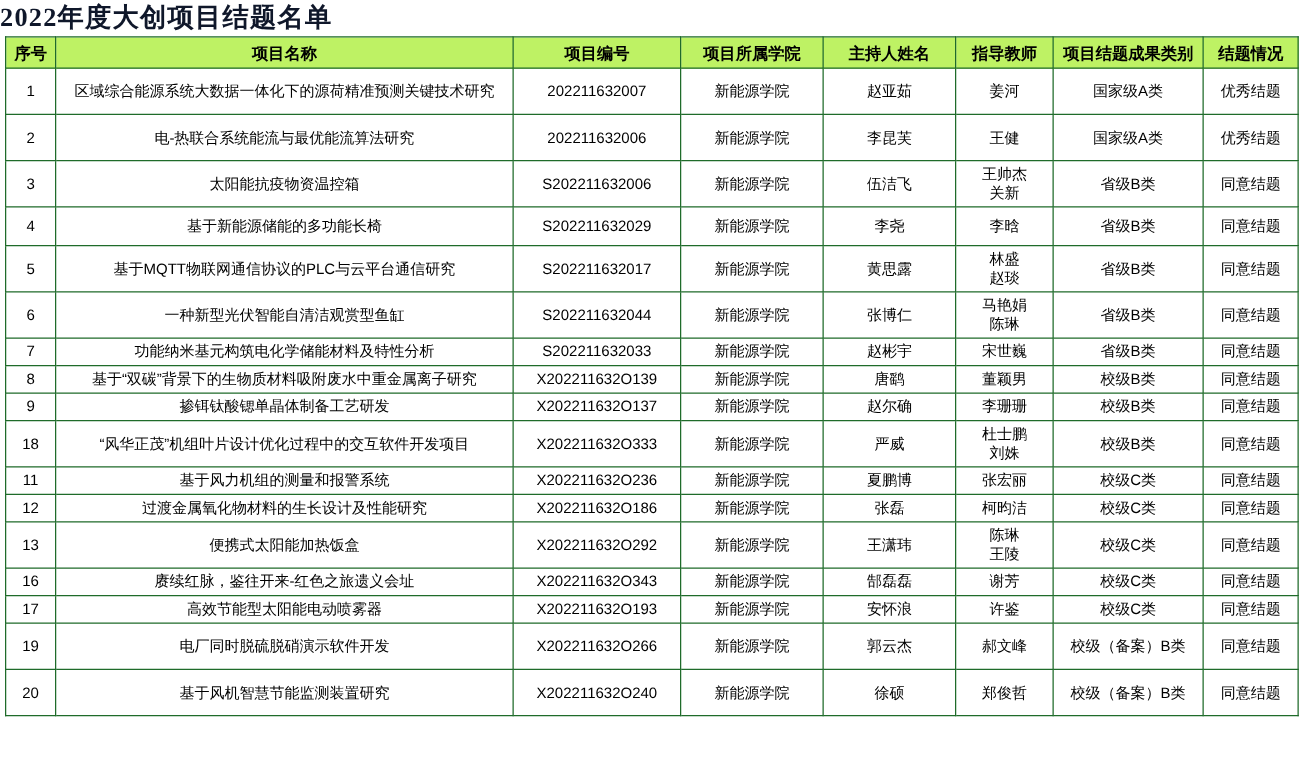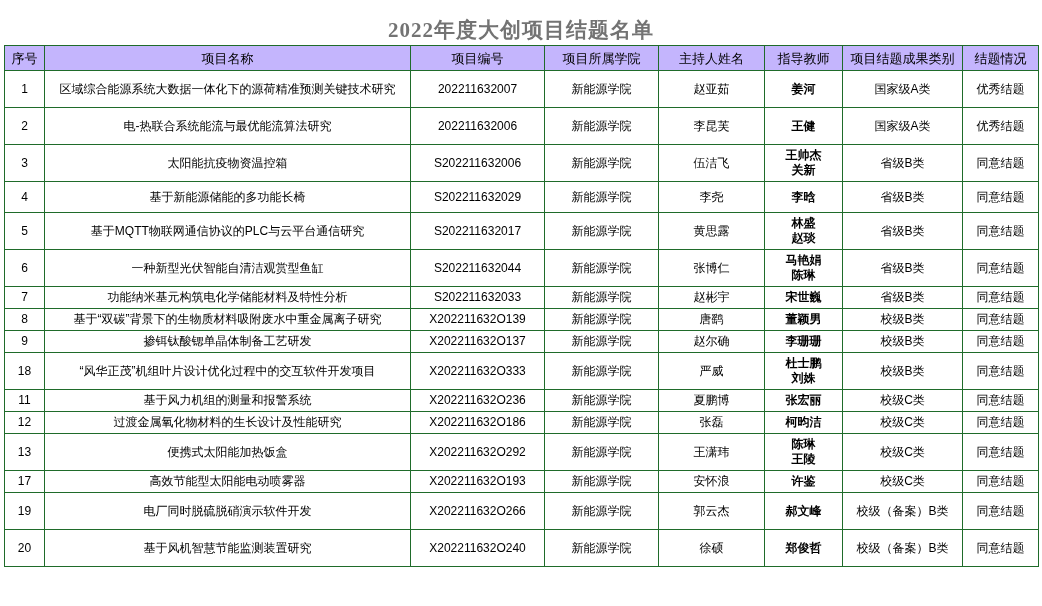--- a/index.html
+++ b/index.html
@@ -14,68 +14,67 @@
     color: #000000;
     overflow: hidden;
   }
   .page {
     position: relative;
     width: 1042px;
     height: 606px;
     box-sizing: border-box;
   }
   .doc-title {
-    text-align: center;
+    text-align: left;
     font-family: "Liberation Serif", serif;
     font-size: 21px;
     font-weight: bold;
-    color: #737373;
+    color: #0f172a;
     letter-spacing: 1px;
     line-height: 26px;
-    padding-top: 17px;
+    padding-top: 1px;
     padding-bottom: 2px;
   }
   table.grid {
     border-collapse: collapse;
     width: 1034px;
     margin-left: 4px;
     table-layout: fixed;
   }
   table.grid th, table.grid td {
     border: 1px solid #1f6b2a;
     text-align: center;
     vertical-align: middle;
     font-size: 12px;
     line-height: 15px;
     padding: 1px 2px;
     color: #000;
     word-break: break-all;
   }
   table.grid thead th {
-    font-weight: normal;
+    font-weight: bold;
     font-size: 13px;
     height: 22px;
-    background: #c4b5fd;
+    background: #bef264;
   }
   .c-no { width: 40px; }
   .c-name { width: 366px; }
   .c-code { width: 134px; }
   .c-college { width: 114px; }
   .c-leader { width: 106px; }
   .c-teacher { width: 78px; }
   .c-type { width: 120px; }
   .c-status { width: 76px; }
   td.name-cell { font-size: 12.5px; }
   td.tall { height: 34px; }
   td.med { height: 28px; }
   td.short { height: 19px; }
   .multi {
     white-space: pre-line;
     line-height: 14px;
-    font-weight: bold;
   }
 </style>
 </head>
 <body>
 
 <div class="page">
   <div class="doc-title">2022年度大创项目结题名单</div>
 
   <table class="grid">
     <colgroup>
@@ -230,20 +229,30 @@
           <td class="name-cell tall">便携式太阳能加热饭盒</td>
           <td class="tall">X202211632O292</td>
           <td class="tall">新能源学院</td>
           <td class="tall">王潇玮</td>
           <td class="multi tall">陈琳
 王陵</td>
           <td class="tall">校级C类</td>
           <td class="tall">同意结题</td>
         </tr>
         <tr>
+          <td class="short">16</td>
+          <td class="name-cell short">赓续红脉，鉴往开来-红色之旅遗义会址</td>
+          <td class="short">X202211632O343</td>
+          <td class="short">新能源学院</td>
+          <td class="short">郜磊磊</td>
+          <td class="multi short">谢芳</td>
+          <td class="short">校级C类</td>
+          <td class="short">同意结题</td>
+        </tr>
+        <tr>
           <td class="short">17</td>
           <td class="name-cell short">高效节能型太阳能电动喷雾器</td>
           <td class="short">X202211632O193</td>
           <td class="short">新能源学院</td>
           <td class="short">安怀浪</td>
           <td class="multi short">许鉴</td>
           <td class="short">校级C类</td>
           <td class="short">同意结题</td>
         </tr>
         <tr>

